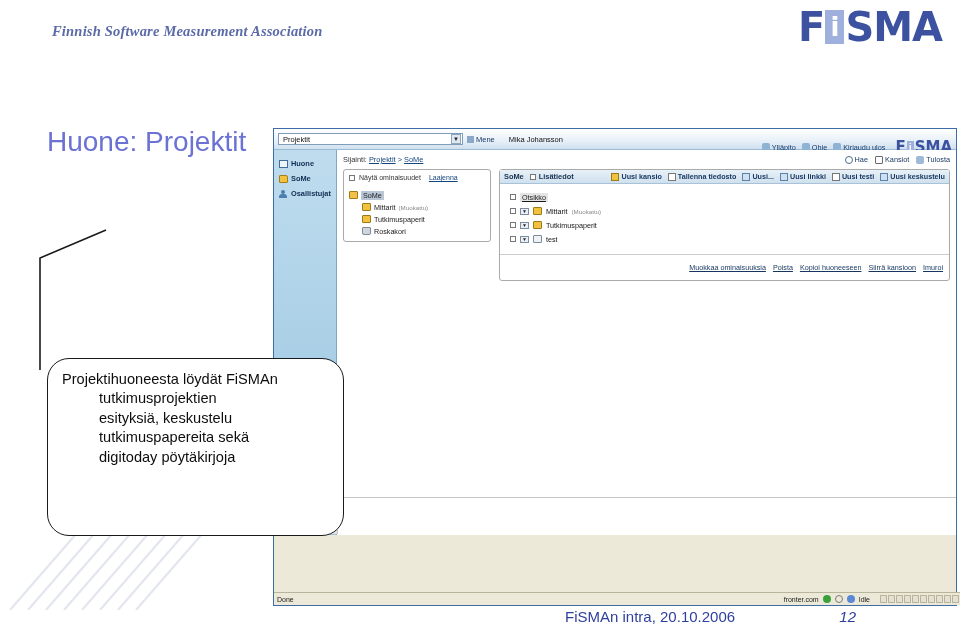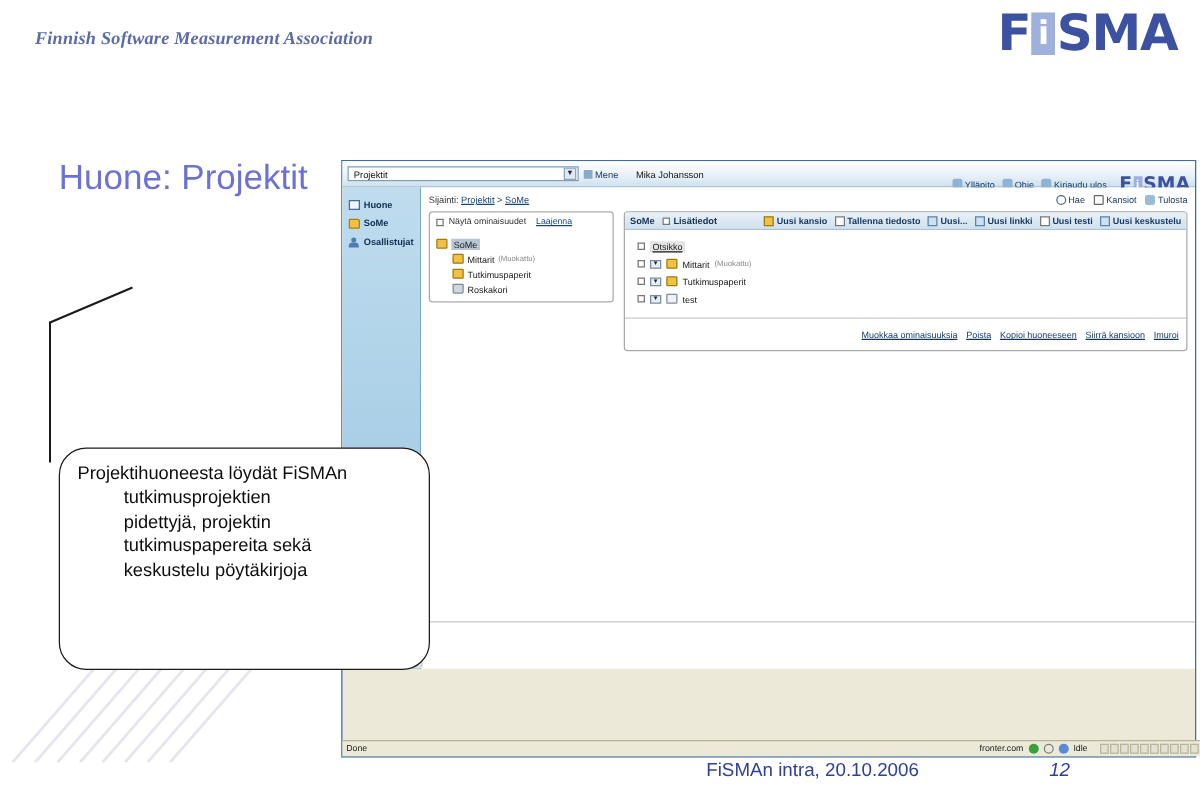--- a/index.html
+++ b/index.html
@@ -4,21 +4,21 @@
 <style>
   html,body{margin:0;padding:0;}
   body{
     width:960px;height:633px;overflow:hidden;position:relative;
     background:#ffffff;
     font-family:"Liberation Sans", sans-serif;
   }
   
   #slide-header{position:absolute;left:0;top:0;width:960px;height:57px;}
   #header-subtitle{
-    position:absolute;left:28px;top:23px;
+    position:absolute;left:52px;top:23px;
     font-family:"Liberation Serif", serif;
     font-style:italic;font-weight:bold;font-size:14.5px;color:#5b6aa8;
     letter-spacing:.2px;white-space:nowrap;
   }
   #fisma-logo{position:absolute;right:18px;top:8px;height:38px;display:flex;align-items:center;}
   .logo-f,.logo-sma{
     font-family:"DejaVu Sans", sans-serif;font-weight:bold;font-size:40px;
     color:#3c52a0;line-height:38px;letter-spacing:-1px;
   }
   .logo-ibox{
@@ -603,22 +603,22 @@
         <i class="sb-cell"></i>
       </span>
     </span>
   </div>
 </div>
 
 <div id="callout">
   <div id="callout-text">
     <span class="l1">Projektihuoneesta löydät FiSMAn</span>
     <span class="ind">tutkimusprojektien</span>
-    <span class="ind">pidettyjä, projektin</span>
+    <span class="ind">esityksiä, keskustelu</span>
     <span class="ind">tutkimuspapereita sekä</span>
-    <span class="ind">keskustelu pöytäkirjoja</span>
+    <span class="ind">digitoday pöytäkirjoja</span>
   </div>
 </div>
 
 <div id="slide-footer">
   <div id="footer-text">FiSMAn intra, 20.10.2006</div>
   <div id="footer-page">12</div>
 </div>
 
 </body></html>

